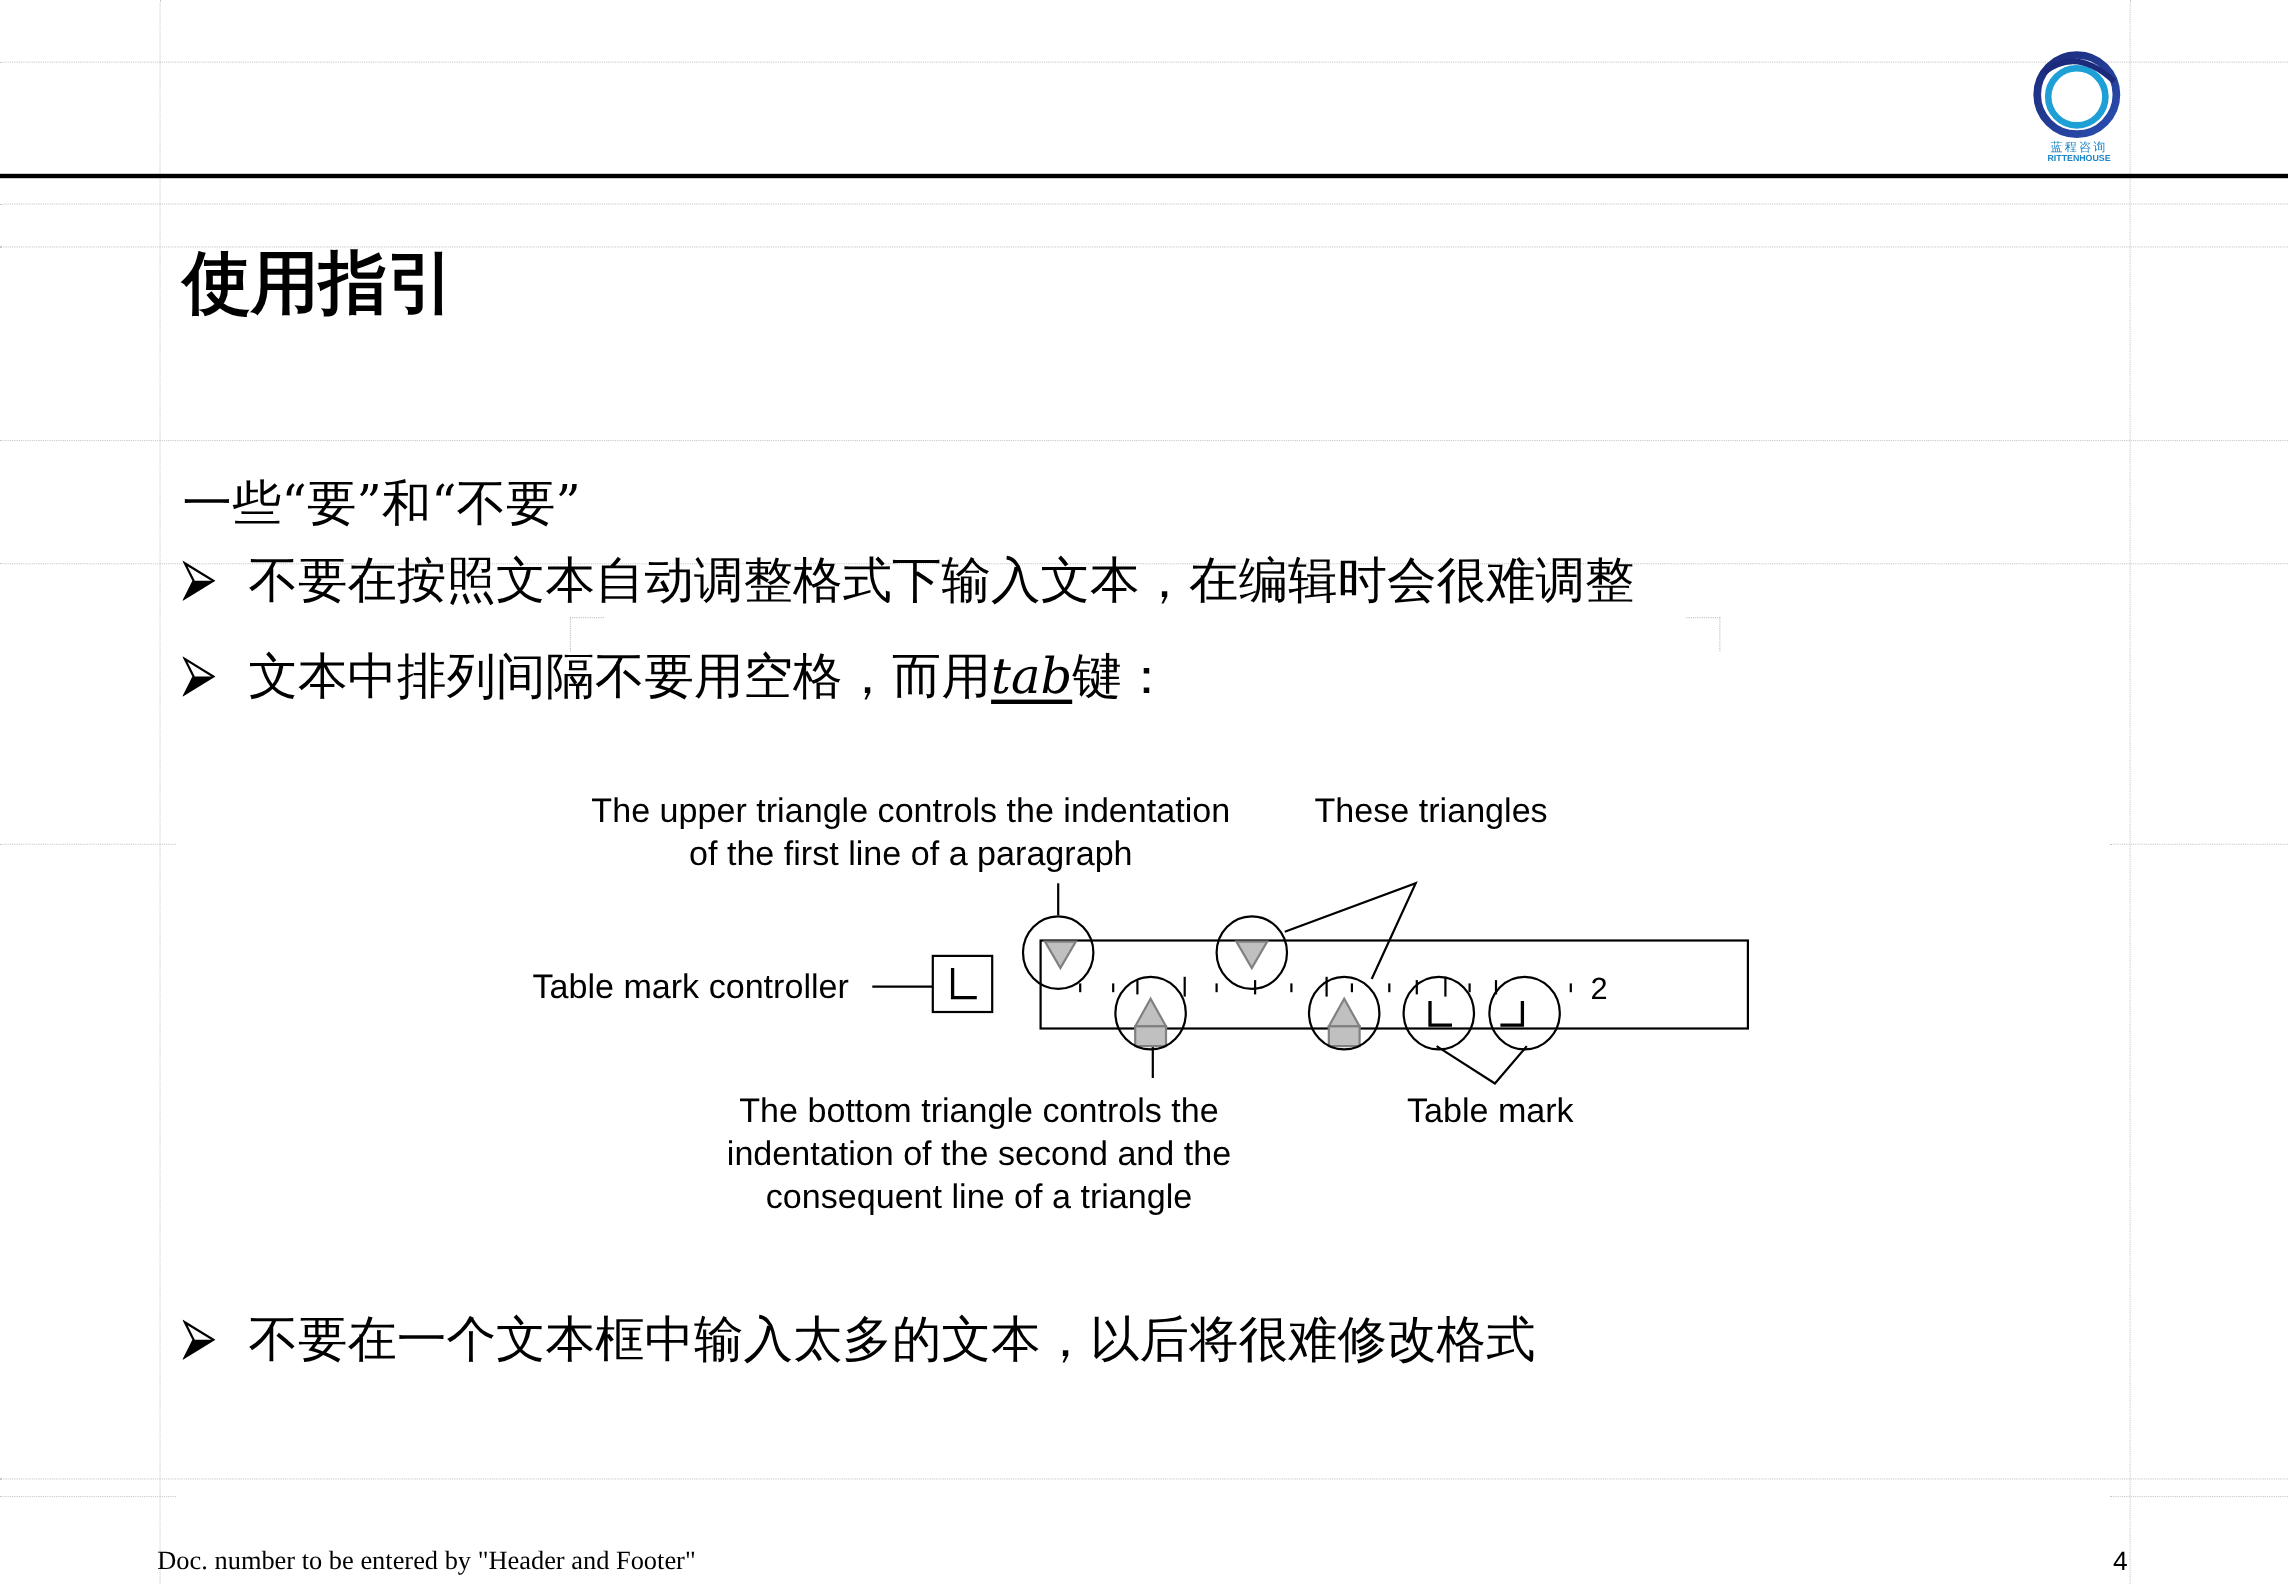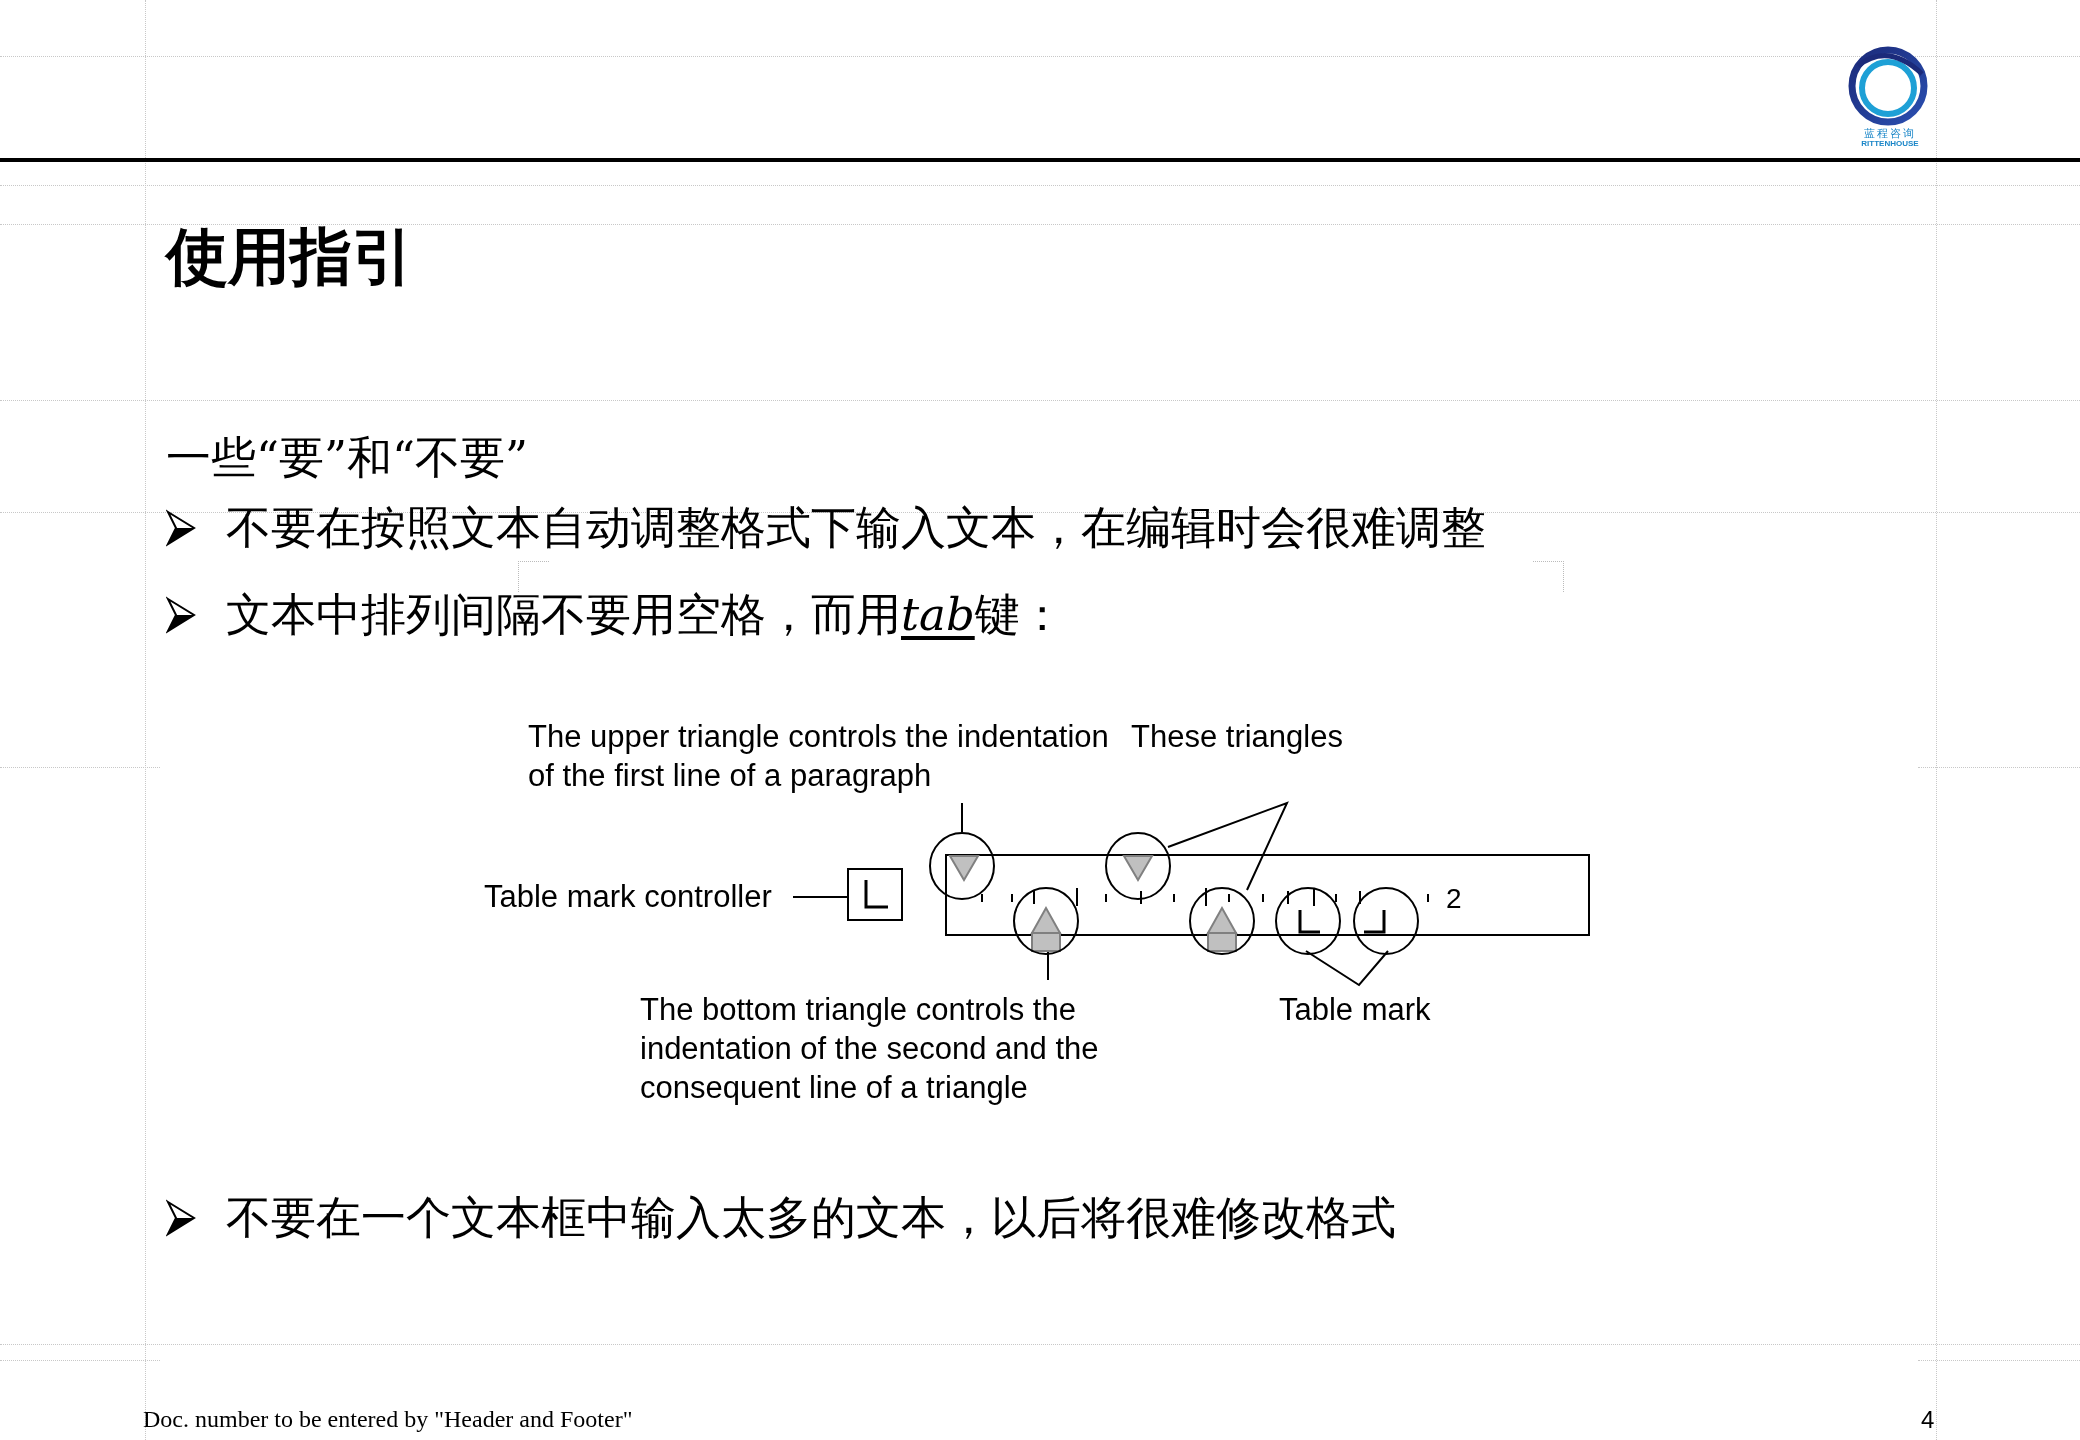--- a/index.html
+++ b/index.html
@@ -9,21 +9,21 @@
   .rule{position:absolute;left:0;top:158px;width:2080px;height:4px;background:#000;}
   .logo{position:absolute;left:1848px;top:44px;width:84px;height:104px;}
   .logo-text-cn{position:absolute;left:0;top:82px;width:84px;text-align:center;font-family:"DejaVu Sans",sans-serif;font-size:11px;color:#1a86c8;letter-spacing:2px;}
   .logo-text-en{position:absolute;left:0;top:95px;width:84px;text-align:center;font-family:"Liberation Sans",sans-serif;font-size:8px;font-weight:bold;color:#1a86c8;}
   .title{position:absolute;left:166px;top:224px;font-family:"DejaVu Sans",sans-serif;font-weight:bold;font-size:62px;line-height:66px;}
   .subtitle{position:absolute;left:166px;top:430px;font-size:45px;line-height:56px;}
   .bullet{position:absolute;left:166px;font-size:45px;line-height:56px;white-space:nowrap;display:flex;align-items:center;}
   .bullet .arrow{width:30px;height:40px;margin-right:30px;}
   .tab-word{font-style:italic;text-decoration:underline;text-underline-offset:6px;}
   .diagram{position:absolute;left:0;top:0;width:2080px;height:1440px;pointer-events:none;}
-  .dlabel{position:absolute;font-family:"Liberation Sans",sans-serif;font-size:31px;line-height:39px;white-space:nowrap;}
+  .dlabel{position:absolute;font-family:"Liberation Sans",sans-serif;font-size:31px;line-height:39px;text-align:center;white-space:nowrap;}
   .footer-left{position:absolute;left:143px;top:1406px;font-family:Liberation Serif, serif;font-size:24px;}
   .footer-right{position:absolute;left:1921px;top:1406px;font-family:"Liberation Sans",sans-serif;font-size:24px;}
   .textbox-corner{position:absolute;border-color:#bbb;border-style:dotted;width:30px;height:30px;}
 </style>
 </head>
 <body>
 
 <div class="guide-h" style="top:56px;"></div>
 <div class="guide-h" style="top:185px;"></div>
 <div class="guide-h" style="top:224px;"></div>

